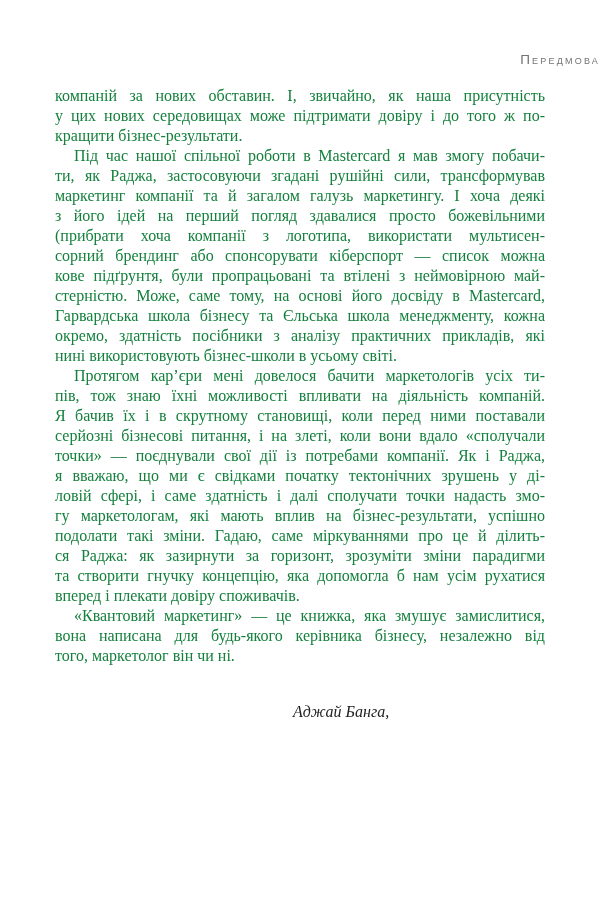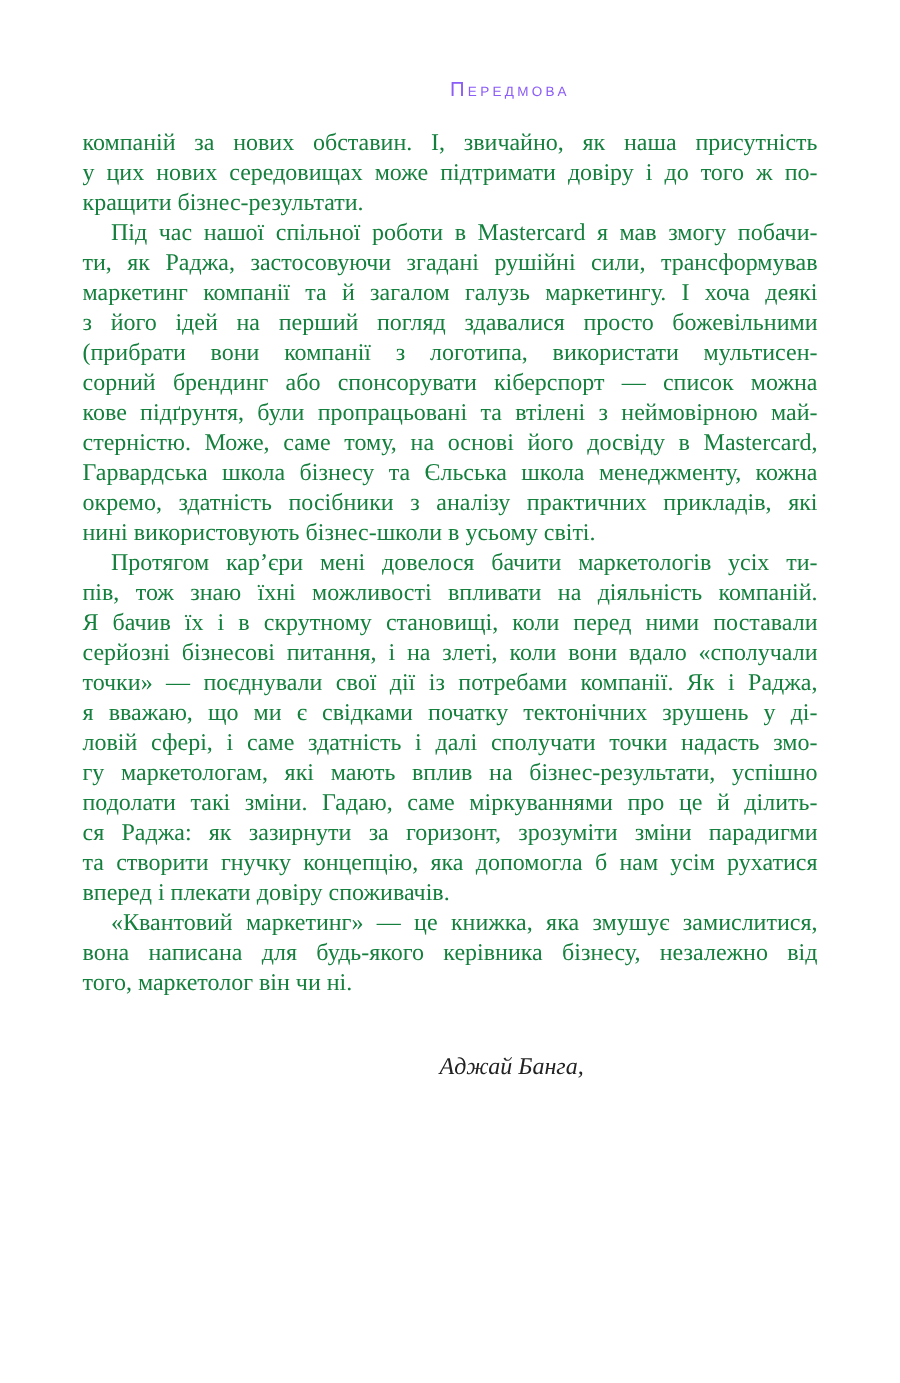--- a/index.html
+++ b/index.html
@@ -13,26 +13,26 @@
     height: 922px;
     background: #ffffff;
     overflow: hidden;
     font-family: "Liberation Serif", serif;
   }
   .running-head {
     position: absolute;
     top: 52px;
     left: 300px;
     width: 300px;
-    text-align: left;
+    text-align: right;
     font-family: "Liberation Sans", sans-serif;
     font-variant: small-caps;
     font-size: 13.5px;
     letter-spacing: 2.2px;
-    color: #8b5cf6;
+    color: #737373;
     font-weight: 500;
   }
   .body-text {
     position: absolute;
     left: 55px;
     top: 86px;
     width: 490px;
     font-size: 16px;
     line-height: 20px;
     color: #15803d;
@@ -72,21 +72,21 @@
       <div class="para">
         <span class="line">компаній за нових обставин. І, звичайно, як наша присутність</span>
         <span class="line">у цих нових середовищах може підтримати довіру і до того ж по-</span>
         <span class="line last">кращити бізнес-результати.</span>
       </div>
       <div class="para">
         <span class="line indent">Під час нашої спільної роботи в Mastercard я мав змогу побачи-</span>
         <span class="line">ти, як Раджа, застосовуючи згадані рушійні сили, трансформував</span>
         <span class="line">маркетинг компанії та й загалом галузь маркетингу. І хоча деякі</span>
         <span class="line">з його ідей на перший погляд здавалися просто божевільними</span>
-        <span class="line">(прибрати вони компанії з логотипа, використати мультисен-</span>
+        <span class="line">(прибрати хоча компанії з логотипа, використати мультисен-</span>
         <span class="line">сорний брендинг або спонсорувати кіберспорт — список можна</span>
         <span class="line">кове підґрунтя, були пропрацьовані та втілені з неймовірною май-</span>
         <span class="line">стерністю. Може, саме тому, на основі його досвіду в Mastercard,</span>
         <span class="line">Гарвардська школа бізнесу та Єльська школа менеджменту, кожна</span>
         <span class="line">окремо, здатність посібники з аналізу практичних прикладів, які</span>
         <span class="line last">нині використовують бізнес-школи в усьому світі.</span>
       </div>
       <div class="para">
         <span class="line indent">Протягом кар’єри мені довелося бачити маркетологів усіх ти-</span>
         <span class="line">пів, тож знаю їхні можливості впливати на діяльність компаній.</span>

